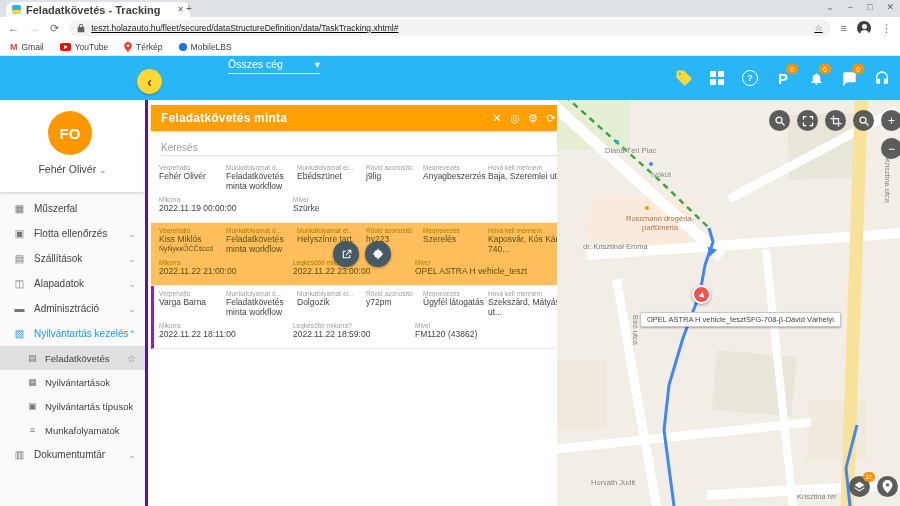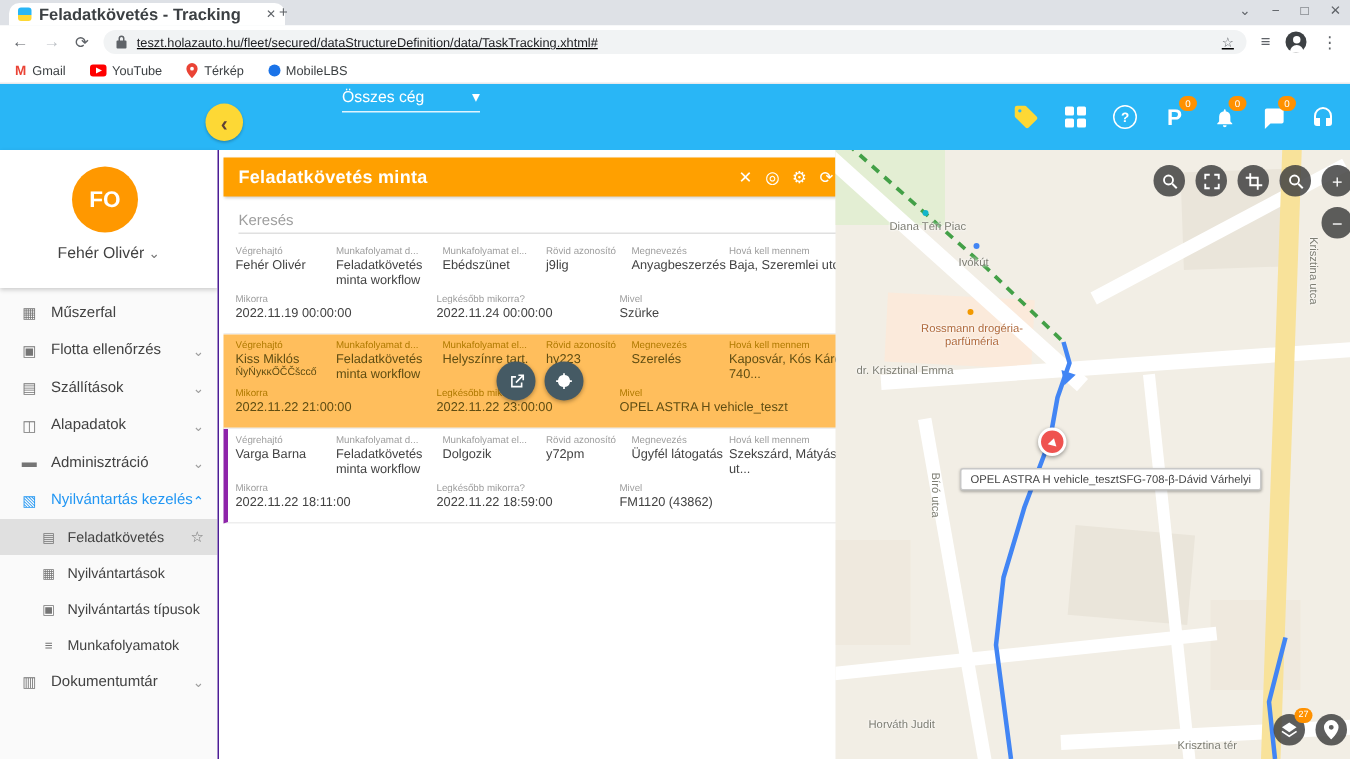--- a/index.html
+++ b/index.html
@@ -63,21 +63,21 @@
   .mi .lb{font-size:10px;color:#424242;white-space:nowrap;}
   .mi .ch{position:absolute;right:9px;color:#9e9e9e;font-size:9px;}
   .mi.active .ic,.mi.active .lb,.mi.active .ch{color:#2196f3;}
   .smi{height:24px;display:flex;align-items:center;padding-left:27px;gap:7px;position:relative;}
   .smi .ic{width:11px;color:#757575;font-size:9px;text-align:center;}
   .smi .lb{font-size:9.5px;color:#424242;white-space:nowrap;}
   .smi.sel{background:#e0e0e0;}
   .smi .st{position:absolute;right:9px;color:#757575;font-size:10px;}
 
   
-  .panel{position:absolute;left:145px;top:100px;width:456px;height:406px;background:#fff;border-left:1px solid #4c1d95;box-sizing:border-box;}
+  .panel{position:absolute;left:145px;top:100px;width:456px;height:406px;background:#fff;border-left:3px solid #4c1d95;box-sizing:border-box;}
   .phdr{position:absolute;left:3px;top:5px;right:0;height:26px;background:#ffa000;display:flex;align-items:center;
         color:#fff;box-shadow:0 1px 2px rgba(0,0,0,.2);}
   .phdr .ttl{font-size:12px;font-weight:bold;padding-left:10px;flex:1;letter-spacing:.2px;}
   .phdr .pic{width:18px;text-align:center;font-size:11px;}
   .phdr .colbox{width:20px;height:26px;background:#f57c00;display:flex;align-items:center;justify-content:center;font-size:12px;margin-left:3px;}
   .searchrow{position:absolute;left:3px;top:31px;right:0;height:29px;display:flex;align-items:flex-end;padding:0 10px 4px;box-sizing:border-box;}
   .searchrow input{width:100%;border:none;border-bottom:1px solid #e0e0e0;background:transparent;outline:none;
                    font-size:10px;color:#424242;font-family:"Liberation Sans",sans-serif;padding:2px 0;}
   .searchrow input::placeholder{color:#9e9e9e;}
   .rows{position:absolute;left:3px;top:60px;right:0;}
@@ -92,21 +92,21 @@
   .trow.sel .cell .v,.trow.sel .cell .v2{color:#5f4d12;}
   .trow.acc3{border-left:3px solid #8e24aa;padding-left:5px;}
   .rowbtn{position:absolute;top:50%;transform:translateY(-50%);width:26px;height:26px;border-radius:50%;
           background:#455a64;display:flex;align-items:center;justify-content:center;box-shadow:0 1px 3px rgba(0,0,0,.35);}
 
   
   .map{position:absolute;left:557px;top:100px;width:343px;height:406px;background:#f2eee5;overflow:hidden;}
   .street{position:absolute;background:#fff;transform-origin:0 0;}
   .street.yellow{background:#f8e29a;}
   .blk{position:absolute;transform-origin:0 0;}
-  .mlabel{position:absolute;font-size:7.5px;color:#7d7d73;text-shadow:0 0 2px #fff,0 0 2px #fff;white-space:nowrap;}
+  .mlabel{position:absolute;font-size:7.5px;color:#7d7d73;text-shadow:0 0 2px #fff,0 0 2px #fff;white-space:nowrap;margin-left:12px;}
   .mlabel.poi{color:#b06a3c;white-space:normal;text-align:center;}
   .mlabel.vert{writing-mode:vertical-rl;}
   .poidot{position:absolute;width:4px;height:4px;border-radius:50%;}
   .mapbtn{position:absolute;width:21px;height:21px;border-radius:50%;background:rgba(66,66,66,.85);
           display:flex;align-items:center;justify-content:center;color:#fff;font-size:12px;}
   .marker{position:absolute;left:135px;top:185px;width:15px;height:15px;border-radius:50%;background:#ef5350;
           border:2px solid #fff;box-shadow:0 1px 3px rgba(0,0,0,.4);display:flex;align-items:center;justify-content:center;}
   .marker:before{content:"";border-left:3px solid transparent;border-right:3px solid transparent;border-bottom:5px solid #fff;transform:rotate(15deg);}
   .bluearrow{position:absolute;left:149px;top:148px;border-left:5px solid transparent;border-right:5px solid transparent;
              border-top:9px solid #4285f4;transform:rotate(18deg);}
@@ -322,24 +322,20 @@
               <div class="l">Hová kell mennem</div>
               <div class="v">Baja, Szeremlei utca 6500...</div>
             </div>
         </div>
         <div class="tgrid2">
           <div class="cell">
               <div class="l">Mikorra</div>
               <div class="v">2022.11.19 00:00:00</div>
             </div>
           <div class="cell">
-              <div class="l">Legkésőbb mikorra?</div>
-              <div class="v">2022.11.24 00:00:00</div>
-            </div>
-          <div class="cell">
               <div class="l">Mivel</div>
               <div class="v">Szürke</div>
             </div>
         </div>
       </div>
 
       <div class="trow sel">
         <div class="tgrid">
           <div class="cell">
               <div class="l">Végrehajtó</div>

